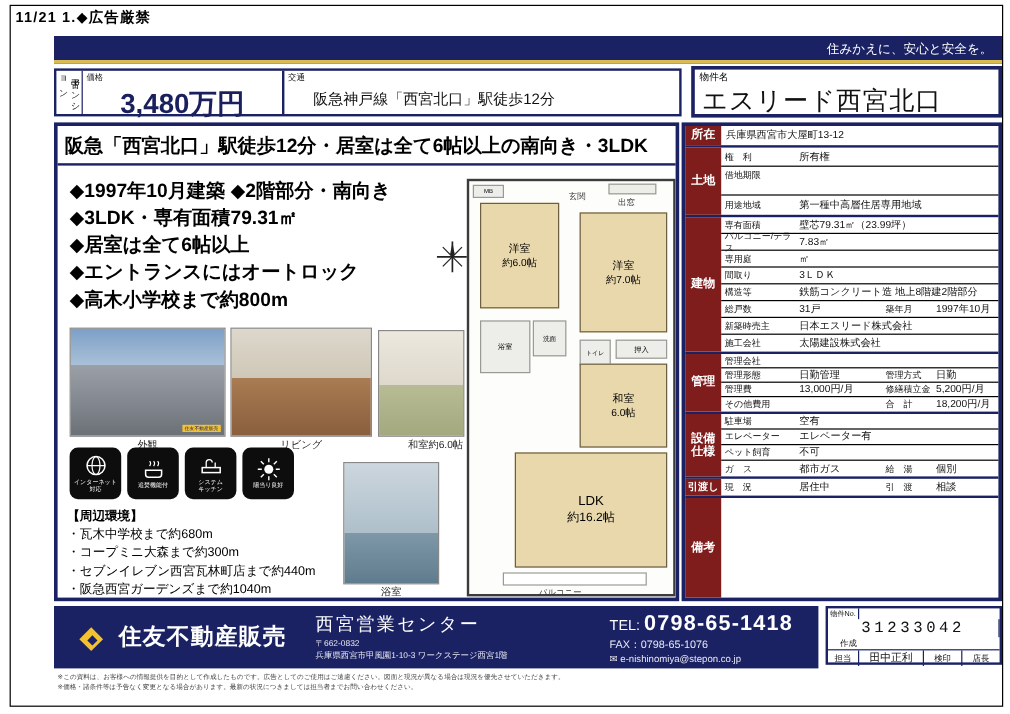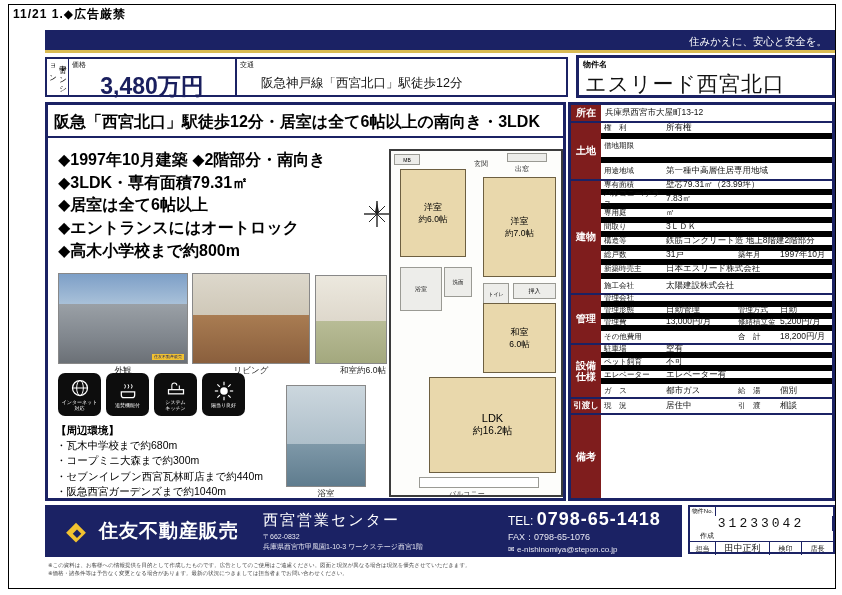--- a/index.html
+++ b/index.html
@@ -14,21 +14,21 @@
   .hdr-box{position:absolute;left:45px;top:57px;width:523px;height:40px;border:2px solid #1b2264;display:flex;box-sizing:border-box;}
   .cat-strip{width:21px;border-right:1px solid #1b2264;display:flex;align-items:center;justify-content:center;}
   .cat-strip span{writing-mode:vertical-rl;font-size:7.5px;letter-spacing:1px;}
   .cell{position:relative;box-sizing:border-box;}
   .cell-lbl{position:absolute;left:3px;top:1px;font-size:7px;color:#111;}
   .price-cell{width:168px;border-right:2px solid #1b2264;}
   .price-val{position:absolute;left:0;right:0;top:12px;text-align:center;font-size:23px;font-weight:bold;color:#1a1f5e;}
   .traffic-cell{flex:1;}
   .traffic-val{position:absolute;left:24px;top:16px;font-size:12.5px;color:#111;}
   .name-box{position:absolute;left:576px;top:55px;width:259px;height:43px;border:3px solid #1b2264;box-sizing:border-box;}
-  .name-lbl{position:absolute;left:4px;top:1px;font-size:8px;font-weight:bold;}
+  .name-lbl{position:absolute;left:4px;top:1px;font-size:8px;}
   .name-val{position:absolute;left:6px;top:12px;font-size:21px;letter-spacing:1px;color:#111;}
   
   .main-box{position:absolute;left:45px;top:102px;width:521px;height:399px;border:3px solid #1b2264;box-sizing:border-box;background:#fff;}
   .headline{height:33px;border-bottom:2px solid #1b2264;font-size:16px;font-weight:bold;
             padding:7px 6px 0 6px;box-sizing:border-box;letter-spacing:0;}
   .bullets{position:absolute;left:10px;top:44px;width:336px;font-size:16px;font-weight:bold;line-height:1.42;}
   .photo{position:absolute;border:1px solid #888;box-sizing:border-box;}
   .caption{position:absolute;font-size:8.5px;text-align:center;color:#222;}
   .badges{position:absolute;left:10px;top:268px;display:flex;gap:5px;}
   .badge{width:43px;height:43px;background:#0d0d0d;border-radius:7px;color:#fff;text-align:center;
@@ -48,21 +48,21 @@
   .watermark{position:absolute;right:3px;bottom:3px;background:#f2c230;color:#1b2264;font-size:4px;
              padding:1px 2px;line-height:1;}
   
   .spec-box{position:absolute;left:568px;top:102px;width:267px;height:399px;border:3px solid #1b2264;
             box-sizing:border-box;display:flex;flex-direction:column;background:#fff;}
   .ssec{display:flex;border-bottom:2px solid #1b2264;}
   .ssec:last-child{border-bottom:none;flex:1;}
   .scat{width:30px;background:#7f1d1d;color:#fff;display:flex;align-items:center;justify-content:center;
         font-size:10px;font-weight:bold;white-space:pre-line;text-align:center;line-height:1.15;}
   .srows{flex:1;display:flex;flex-direction:column;}
-  .srow{display:flex;align-items:center;border-bottom:6px solid #000000;box-sizing:border-box;}
+  .srow{display:flex;align-items:center;border-bottom:1px solid #000000;box-sizing:border-box;}
   .srow:last-child{border-bottom:none;}
   .sl{width:62px;padding-left:3px;font-size:7.5px;color:#111;flex-shrink:0;}
   .sv{font-size:8.5px;color:#111;flex:1;}
   .sl2{width:42px;font-size:7.5px;color:#111;flex-shrink:0;}
   .sv2{width:52px;font-size:8.5px;color:#111;flex-shrink:0;}
   
   .footer{position:absolute;left:45px;top:505px;width:637px;height:52px;background:#1b2264;color:#fff;display:flex;align-items:center;}
   .logo-wrap{width:218px;display:flex;align-items:center;justify-content:center;gap:8px;}
   .diamond{position:relative;width:22px;height:22px;}
   .diamond .d1{position:absolute;left:0;top:0;width:14px;height:14px;background:#f2c230;transform:rotate(45deg) translate(4px,4px);}
@@ -341,26 +341,26 @@
     </div>
     <div class="ssec">
       <div class="scat">設備
 仕様</div>
       <div class="srows">
         <div class="srow" style="height:13px;">
           <span class="sl">駐車場</span>
             <span class="sv">空有</span>
         </div>
         <div class="srow" style="height:13px;">
+          <span class="sl">エレベーター</span>
+            <span class="sv">エレベーター有</span>
+        </div>
+        <div class="srow" style="height:13px;">
           <span class="sl">ペット飼育</span>
             <span class="sv">不可</span>
-        </div>
-        <div class="srow" style="height:13px;">
-          <span class="sl">エレベーター</span>
-            <span class="sv">エレベーター有</span>
         </div>
         <div class="srow" style="height:13px;font-family:Liberation Serif, serif;">
           <span class="sl">ガ　ス</span>
             <span class="sv">都市ガス</span>
           <span class="sl2">給　湯</span>
             <span class="sv2">個別</span>
         </div>
       </div>
     </div>
     <div class="ssec">

